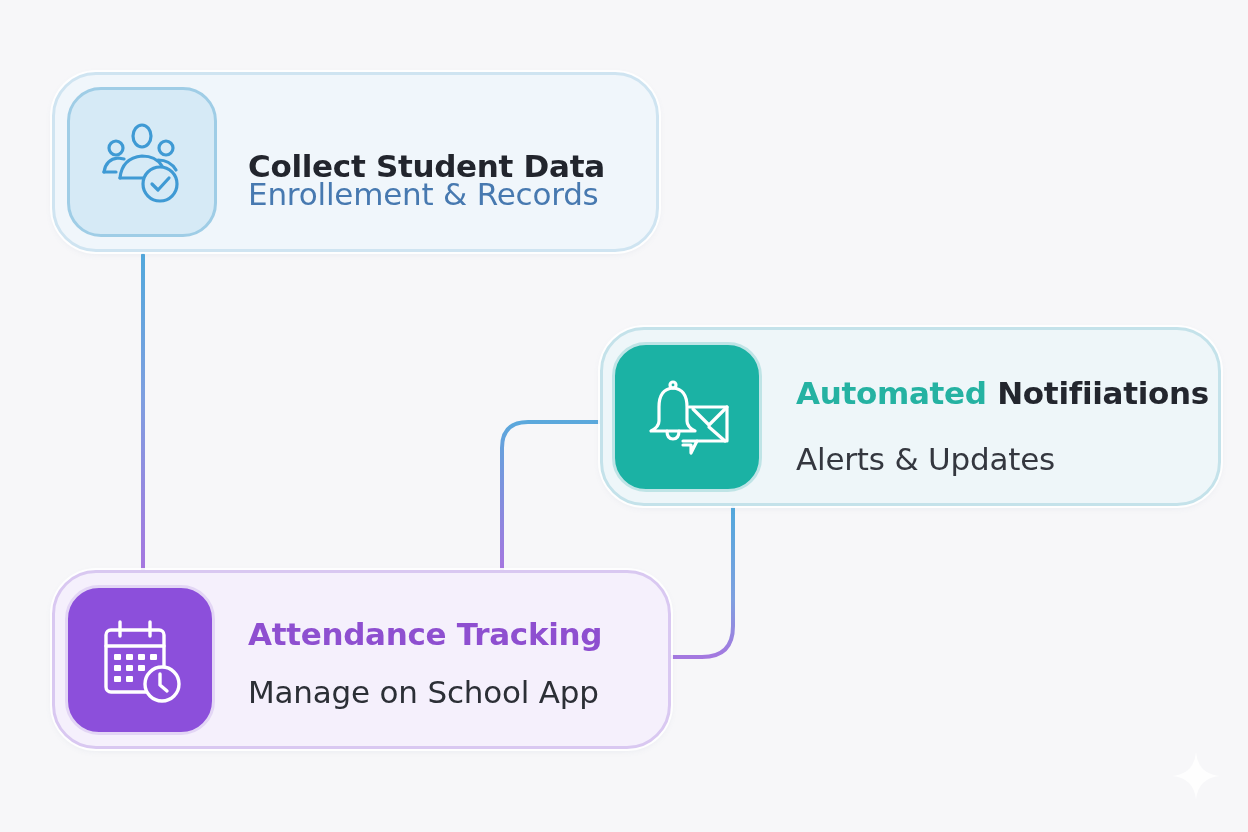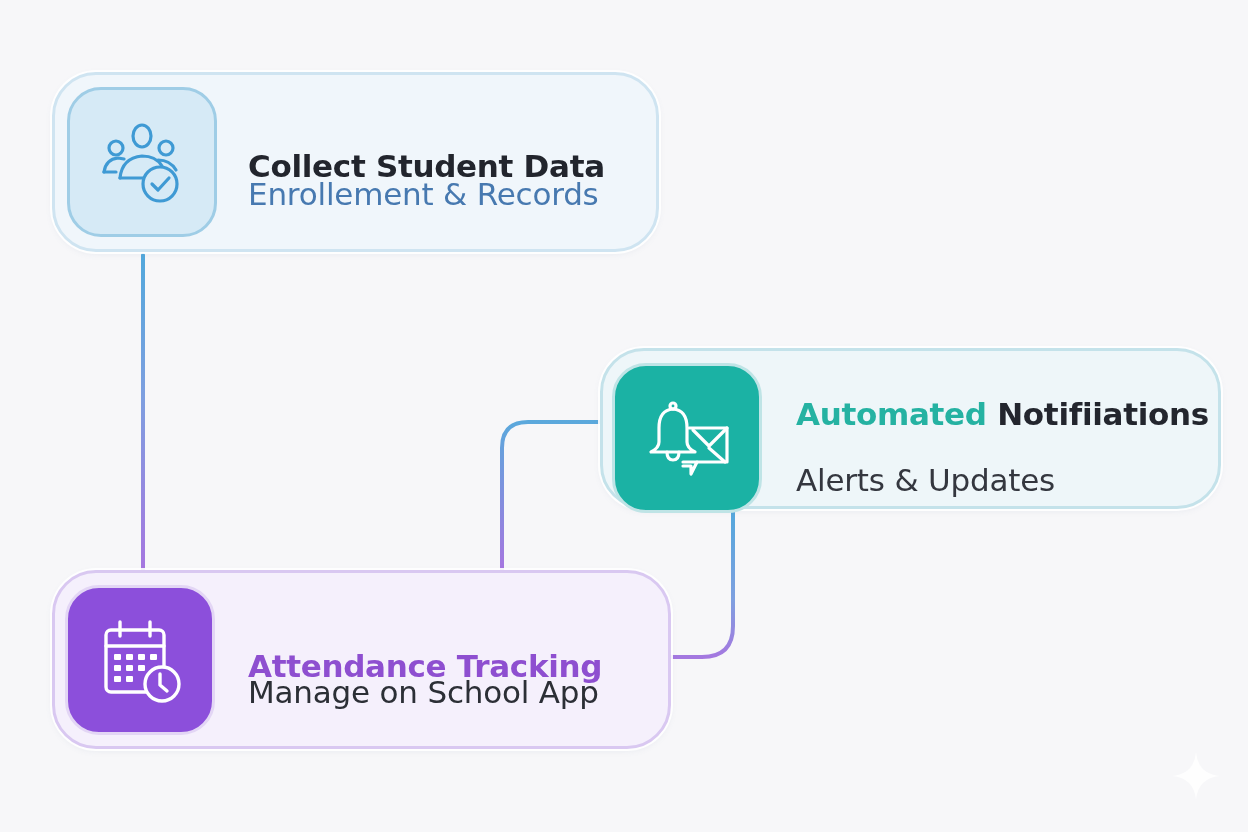--- a/index.html
+++ b/index.html
@@ -28,24 +28,23 @@
       border-radius: 44px;
       border: 3px solid;
       box-shadow: 0 0 0 2px rgba(255,255,255,0.9), 0 2px 6px rgba(120,140,170,0.12);
     }
     .card-collect {
       left: 52px; top: 72px; width: 607px; height: 180px;
       background: #f0f6fb;
       border-color: #cfe4f1;
     }
     .card-notify {
-      left: 600px; top: 327px; width: 621px; height: 161px;
+      left: 600px; top: 327px; width: 621px; height: 179px;
       background: #eef6f9;
       border-color: #c4e2ea;
-      margin-top: 21px;
     }
     .card-attend {
       left: 52px; top: 570px; width: 619px; height: 179px;
       background: #f5f0fc;
       border-color: #d9c8f1;
     }
     .icon-box {
       position: absolute;
       box-sizing: border-box;
       width: 150px;
@@ -84,21 +83,21 @@
       font-size: 31px;
       letter-spacing: -0.2px;
       white-space: nowrap;
     }
     .card-collect .title { left: 193px; top: 45px; color: #22252d; margin-top: 28px; }
     .card-collect .subtitle { left: 193px; top: 101px; color: #4779b0; }
     .card-notify .title { left: 193px; top: 45px; }
     .card-notify .title .accent { color: #25b2a2; }
     .card-notify .title .rest { color: #23262e; }
     .card-notify .subtitle { left: 193px; top: 111px; color: #34373f; }
-    .card-attend .title { left: 193px; top: 43px; color: #8e4fd0; margin-top: 32px; }
+    .card-attend .title { left: 193px; top: 43px; color: #8e4fd0; }
     .card-attend .subtitle { left: 193px; top: 101px; color: #2c2f36; }
     .sparkle {
       position: absolute;
       left: 1170px;
       top: 750px;
       width: 52px;
       height: 52px;
     }
   </style>
 </head>

